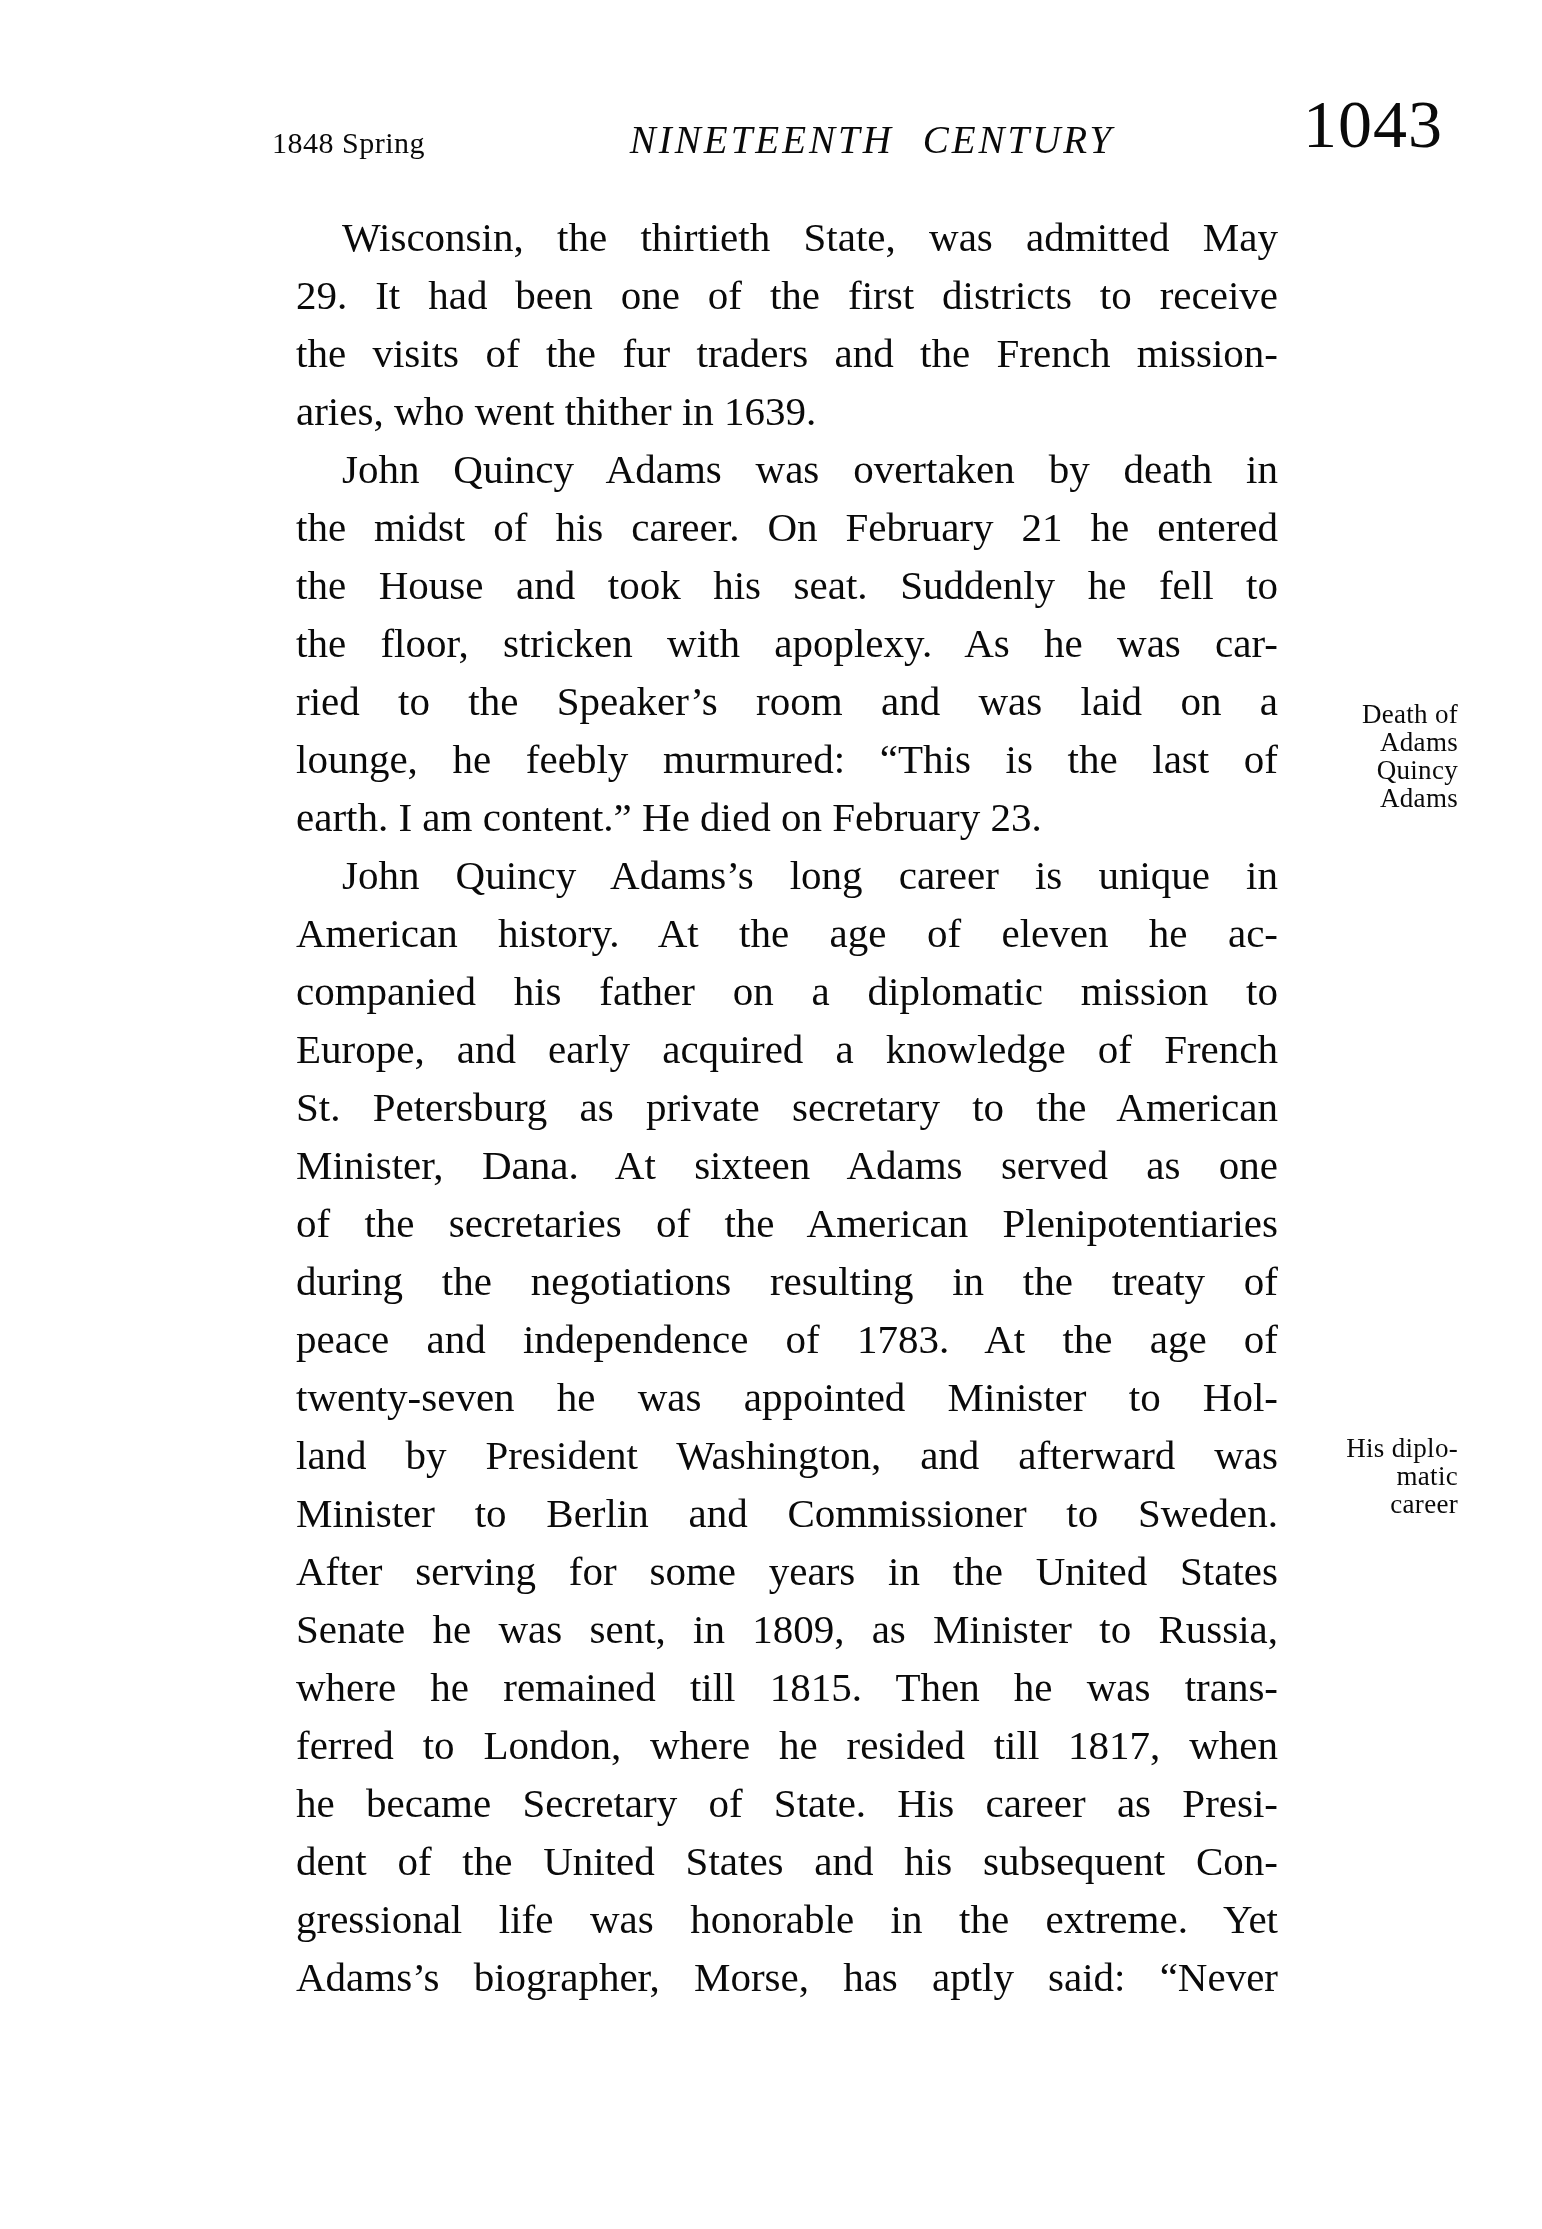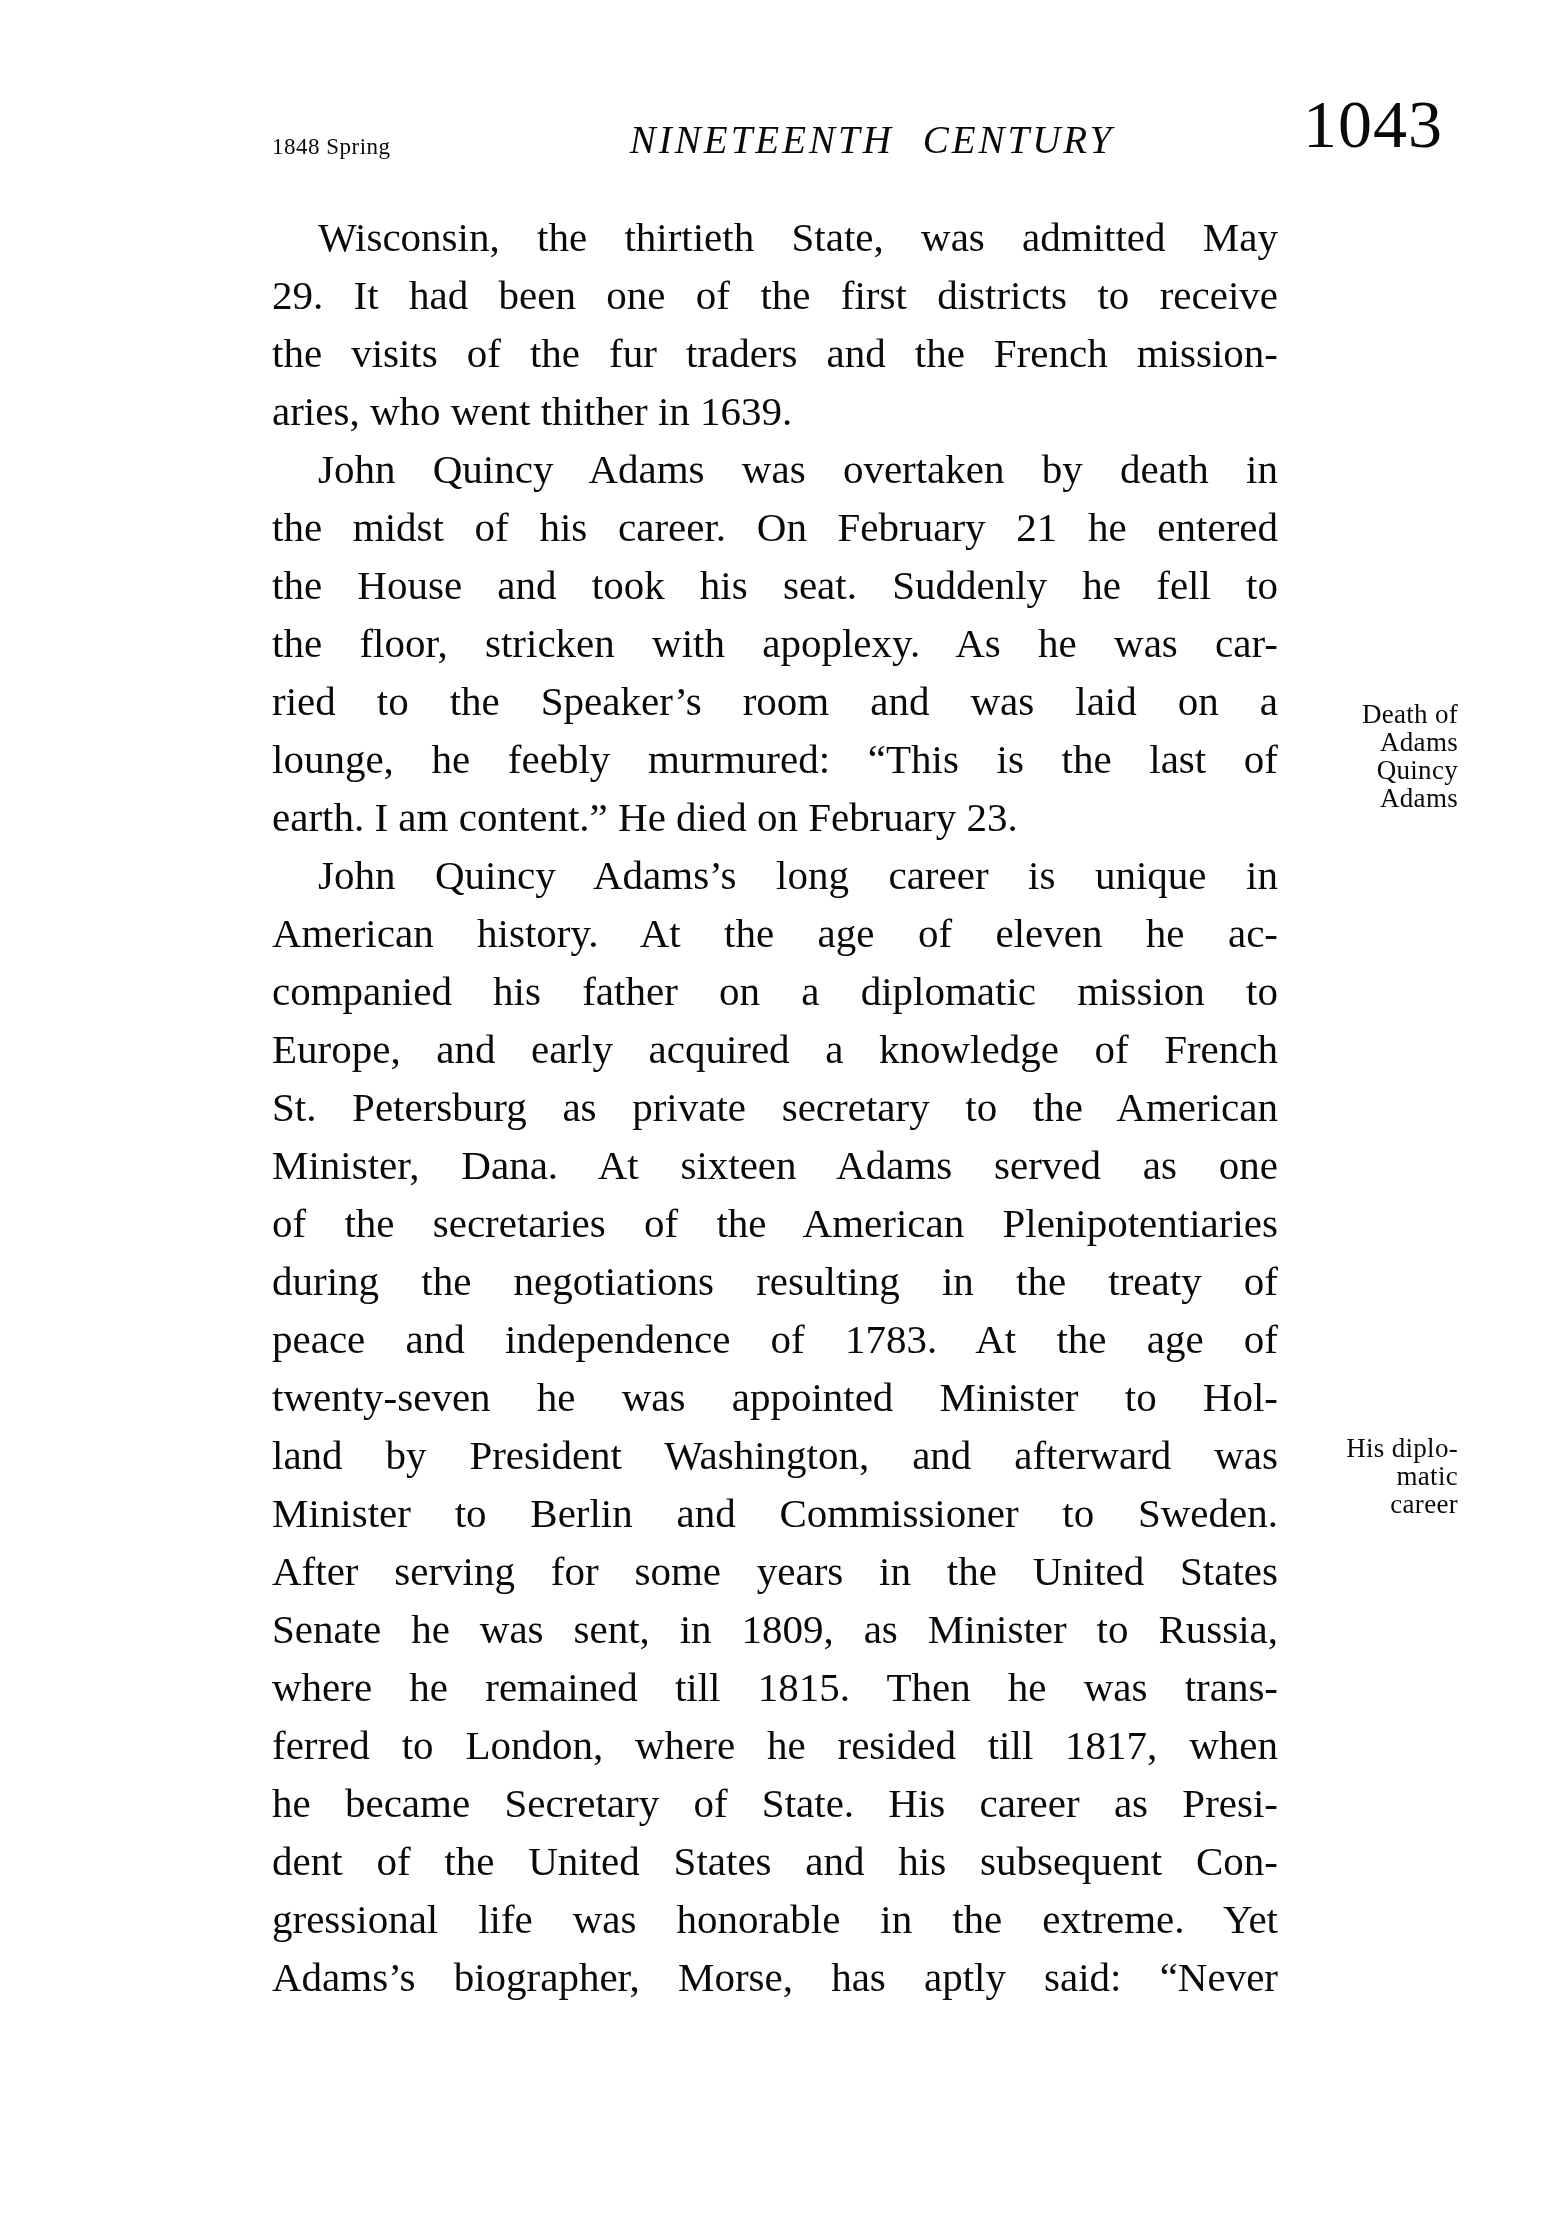--- a/index.html
+++ b/index.html
@@ -17,21 +17,21 @@
     position: absolute;
     left: 272px;
     top: 112px;
     width: 1171px;
     height: 52px;
   }
   .header .edition {
     position: absolute;
     left: 0;
     bottom: 4px;
-    font-size: 23px;
+    font-size: 30px;
     letter-spacing: 0.5px;
   }
   .header .running-title {
     position: absolute;
     left: 280px;
     width: 640px;
     bottom: 2px;
     text-align: center;
     font-style: italic;
     font-size: 39px;
@@ -50,20 +50,21 @@
     position: absolute;
     left: 272px;
     top: 208px;
     width: 1006px;
     font-size: 41px;
     line-height: 58px;
   }
   .line {
     height: 58px;
     overflow: hidden;
+    margin-left: 24px;
   }
   .line.j { text-align: justify; }
   .line.j::after { content: ""; display: inline-block; width: 100%; height: 0; }
   .line.ind { text-indent: 46px; }
   
   .margin-note {
     position: absolute;
     left: 1288px;
     width: 170px;
     font-size: 27px;

